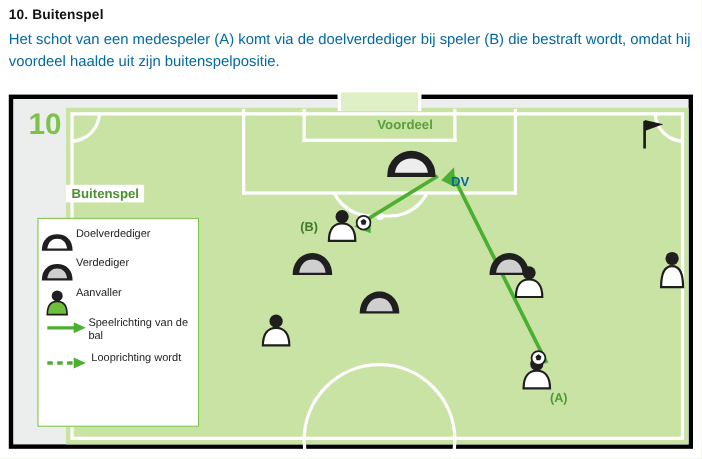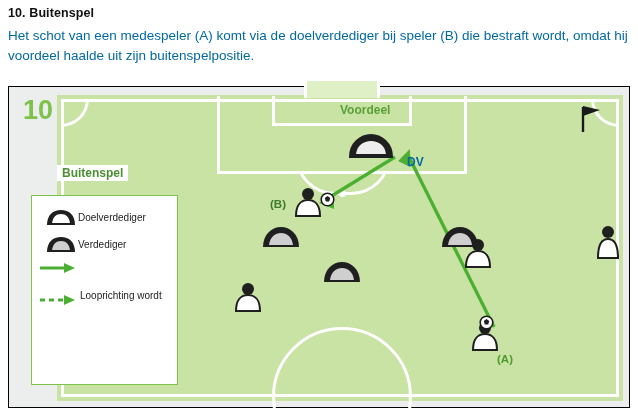--- a/index.html
+++ b/index.html
@@ -26,21 +26,21 @@
     font-size:13.5px;
     line-height:1.45;
     color:#0369a1;
   }
   
   .diagram{
     position:absolute;
     left:8px;top:86px;
     width:622px;height:322px;
     background:#eceeee;
-    border:1px solid #000000;
+    border:4px solid #000000;
     box-sizing:border-box;
   }
   .bignum{
     position:absolute;
     left:14px;top:10px;
     font-size:27px;
     font-weight:bold;
     color:#7ec24a;
     line-height:1;
   }
@@ -139,23 +139,23 @@
     border:1px solid #7ec24a;
     box-sizing:border-box;
   }
   .legend-title{
     position:absolute;
     left:48px;top:78px;
     font-size:12px;font-weight:bold;color:#4b8f33;
     background:#ffffff;padding:1px 5px;
   }
   .legend-row{
-    display:flex;align-items:center;
+    display:flex;
     height:27px;
-    padding-left:12px;
+    padding-left:0;
   }
   .legend-row .sym{width:34px;display:flex;justify-content:center;align-items:center;}
   .legend-row .txt{font-size:10px;color:#222;line-height:1.15;}
   .legend-rows{padding-top:8px;}
   .legend-arrow-row{display:flex;align-items:flex-start;padding-left:8px;height:32px;}
   .legend-arrow-row .sym{width:40px;padding-top:4px;}
   .legend-arrow-row .txt{font-size:10px;color:#222;line-height:1.2;}
   svg{display:block;overflow:visible;}
 </style>
 </head>
@@ -294,29 +294,39 @@
       <div class="legend-row">
         <span class="sym">
           <svg width="30" height="17" viewBox="0 0 30 17">
             <path d="M1,16 C1,6 7,1 15,1 C23,1 29,6 29,16 Z" fill="#1f1f1f"></path>
             <path d="M6,14 C7,8 10,5 15,5 C20,5 23,8 24,14 Z" fill="#cfcfcf"></path>
           </svg>
         </span>
         <span class="txt">Verdediger</span>
       </div>
 
+      <div class="legend-row">
+        <span class="sym">
+          <svg width="22" height="24" viewBox="0 0 22 24">
+            <circle cx="11" cy="6" r="5" fill="#1f1f1f"></circle>
+            <path d="M2,23 C2,15 5,11 11,11 C17,11 20,15 20,23 Z" fill="#6fbf3a" stroke="#1f1f1f" stroke-width="1.5"></path>
+          </svg>
+        </span>
+        <span class="txt">Aanvaller</span>
+      </div>
 
 
       <div class="legend-arrow-row">
         <span class="sym">
           <svg width="36" height="12" viewBox="0 0 36 12">
             <line x1="0" y1="6" x2="26" y2="6" stroke="#4caf32" stroke-width="3"></line>
             <polygon points="35,6 24,1 24,11" fill="#4caf32"></polygon>
           </svg>
         </span>
+        <span class="txt">Speelrichting van de bal</span>
       </div>
 
       <div class="legend-arrow-row">
         <span class="sym">
           <svg width="36" height="12" viewBox="0 0 36 12">
             <line x1="0" y1="6" x2="26" y2="6" stroke="#4caf32" stroke-width="3" stroke-dasharray="5,4"></line>
             <polygon points="35,6 24,1 24,11" fill="#4caf32"></polygon>
           </svg>
         </span>
         <span class="txt">Looprichting wordt</span>

